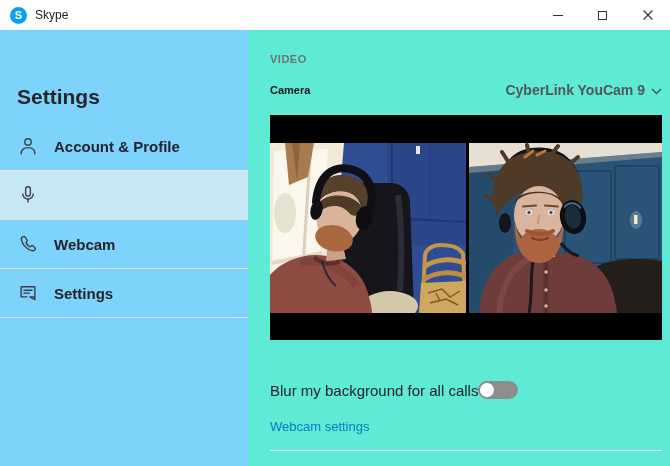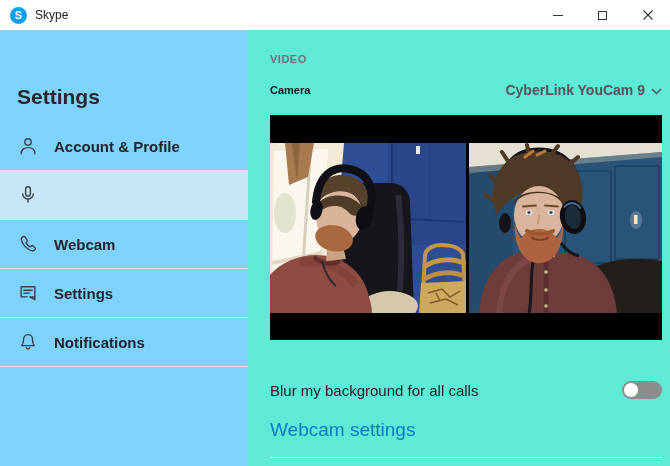--- a/index.html
+++ b/index.html
@@ -38,25 +38,25 @@
   .section-label{ font-size:11px; font-weight:bold; letter-spacing:.5px; color:#71717c; }
   .camera-row{ width:392px; margin-top:17px; display:flex; align-items:center; justify-content:space-between; }
   .camera-label{ font-size:11px; font-weight:bold; color:#16161e; }
   .device-select{ display:flex; align-items:flex-end; gap:6px; font-size:14px; font-weight:600; color:#55555c; cursor:pointer; }
   .chevron svg{ width:11px; height:7px; stroke:#55555c; fill:none; stroke-width:1.5; }
   .video-box{
     margin-top:17px; width:392px; height:225px; background:#000;
     display:flex; align-items:center; justify-content:center; gap:3px;
   }
   .feed{ display:block; }
-  .blur-row{ width:392px; margin-top:41px; display:flex; align-items:center; justify-content:space-between; }
+  .blur-row{ width:392px; margin-top:41px; display:flex; align-items:center; justify-content:flex-start; }
   .blur-label{ font-size:15px; color:#23232b; }
   .toggle{ position:relative; width:40px; height:18px; border-radius:9px; background:#8d8d8d; cursor:pointer; }
   .toggle .knob{ position:absolute; left:2px; top:2px; width:14px; height:14px; border-radius:50%; background:#fff; }
-  .webcam-link{ margin-top:20px; font-size:19px; color:#0c7bc0; cursor:pointer; width:max-content; }
+  .webcam-link{ margin-top:20px; font-size:13px; color:#0c7bc0; cursor:pointer; width:max-content; }
   .bottom-divider{ margin-top:16px; width:392px; height:1px; background:#e9e8ec; }
 </style>
 </head>
 <body>
 
 <div class="window">
 
   <div class="titlebar">
     <div class="app-logo">S</div>
     <div class="app-title">Skype</div>
@@ -114,29 +114,20 @@
       <div class="nav-item">
         <span class="nav-icon">
           <svg viewBox="0 0 24 24">
               <path d="M4.5,5.2 H19.5 V16.2 H14.5 M4.5,5.2 V16.2 H11 M19.5,13.5 L19.5,19.3 L14,16.2"></path>
               <path d="M7.5,9 H16.5 M7.5,12.2 H13.5"></path>
             </svg>
         </span>
         <span class="label">Settings</span>
       </div>
 
-      <div class="nav-item">
-        <span class="nav-icon">
-          <svg viewBox="0 0 24 24">
-              <path d="M12,4 C8.9,4 7.1,6.3 7.1,9.5 C7.1,13 6.4,14.5 5.2,15.9 H18.8 C17.6,14.5 16.9,13 16.9,9.5 C16.9,6.3 15.1,4 12,4 Z"></path>
-              <path d="M10.2,18.2 a1.9,1.9 0 0 0 3.6,0"></path>
-            </svg>
-        </span>
-        <span class="label">Notifications</span>
-      </div>
     </div>
 
     <div class="content">
       <div class="section-label">VIDEO</div>
 
       <div class="camera-row">
         <div class="camera-label">Camera</div>
         <div class="device-select">
           <span>CyberLink YouCam 9</span>
           <span class="chevron">

